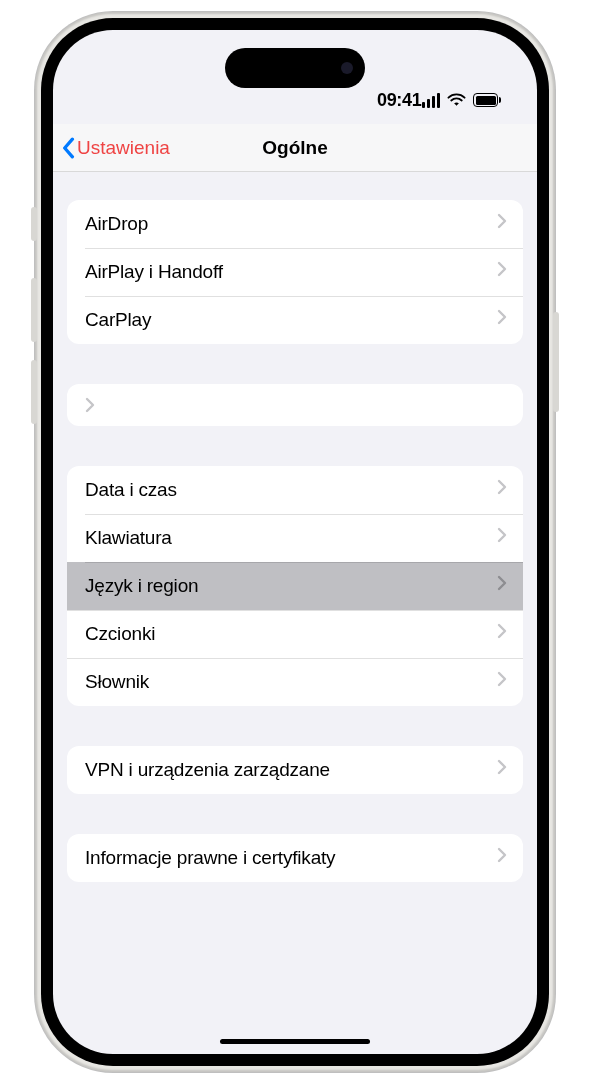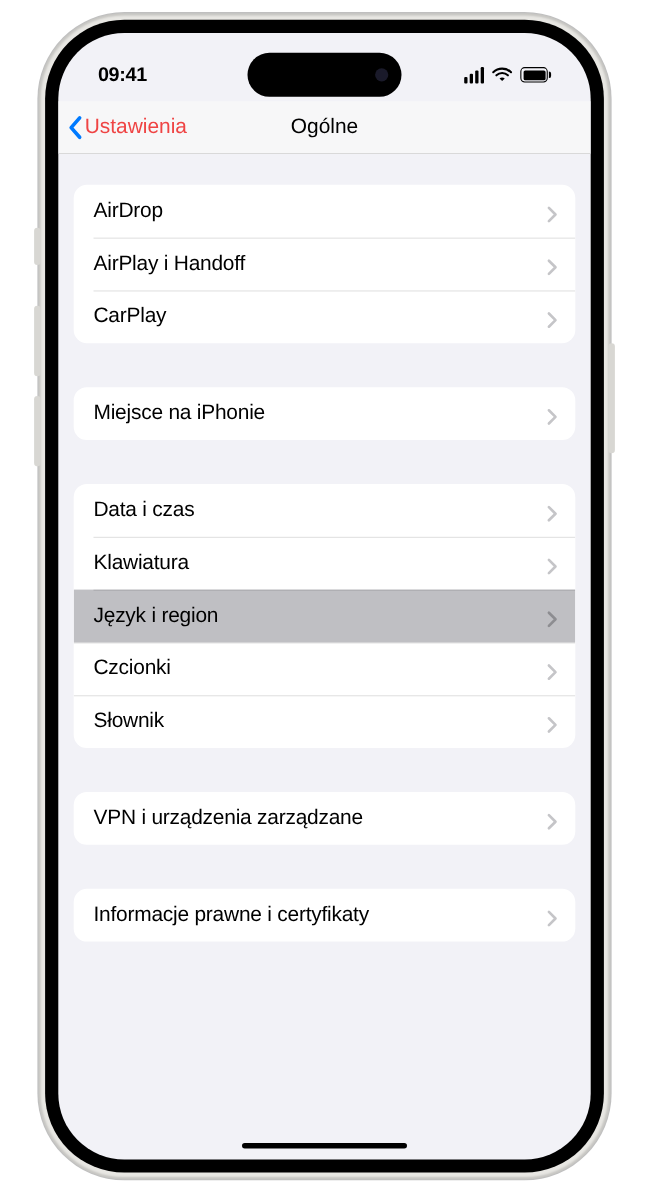--- a/index.html
+++ b/index.html
@@ -70,24 +70,25 @@
     .island-dot {
       width: 12px;
       height: 12px;
       background: #1a1a2a;
       border-radius: 50%;
     }
 
     .status-bar {
       height: 62px;
       display: flex;
-      justify-content: space-between;
+      justify-content: flex-end;
       align-items: center;
       padding: 0 36px;
       padding-top: 14px;
+      margin-top: 32px;
     }
     .status-time {
       font-size: 18px;
       font-weight: 600;
       letter-spacing: -0.3px;
     }
     .status-right { display: flex; align-items: center; gap: 7px; }
     .cell-bars { display: flex; align-items: flex-end; gap: 1.5px; }
     .cell-bars span { width: 3.5px; background:#000; border-radius:1px; }
     .cell-bars span:nth-child(1){height:6px;}
@@ -115,21 +116,21 @@
       color: #ef4444;
       font-size: 19px;
       gap: 2px;
     }
     .back-chevron { width:14px; height:22px; }
     .nav-title {
       position: absolute;
       left: 0; right: 0;
       text-align: center;
       font-size: 19px;
-      font-weight: 400;
+      font-weight: 700;
       pointer-events: none;
     }
 
     .content {
       height: calc(100% - 62px - 48px);
       overflow: hidden;
       padding: 0 14px;
     }
 
     .group {
@@ -138,21 +139,21 @@
       overflow: hidden;
     }
     .g1 { margin-top: 28px; }
     .g2 { margin-top: 40px; }
     .g3 { margin-top: 40px; }
     .g4 { margin-top: 40px; }
     .g5 { margin-top: 40px; }
 
     .row {
       display: flex;
-      align-items: flex-end;
+      align-items: flex-start;
       justify-content: space-between;
       padding: 13px 16px 13px 18px;
       font-size: 19px;
       color: #000;
       letter-spacing: -0.2px;
       position: relative;
     }
     .row.highlight { background: #bfbfc3; }
     .row + .row::before {
       content:"";
@@ -244,21 +245,20 @@
           <div class="row">
             <span>CarPlay</span>
             <svg class="chevron" viewBox="0 0 10 16">
                 <path class="chev-path" d="M2 2 L8 8 L2 14" stroke-width="2.4" fill="none" stroke-linecap="round" stroke-linejoin="round"></path>
               </svg>
           </div>
         </div>
 
         <div class="group g2">
           <div class="row">
-            <span>Miejsce na iPhonie</span>
             <svg class="chevron" viewBox="0 0 10 16">
                 <path class="chev-path" d="M2 2 L8 8 L2 14" stroke-width="2.4" fill="none" stroke-linecap="round" stroke-linejoin="round"></path>
               </svg>
           </div>
         </div>
 
         <div class="group g3">
           <div class="row">
             <span>Data i czas</span>
             <svg class="chevron" viewBox="0 0 10 16">

